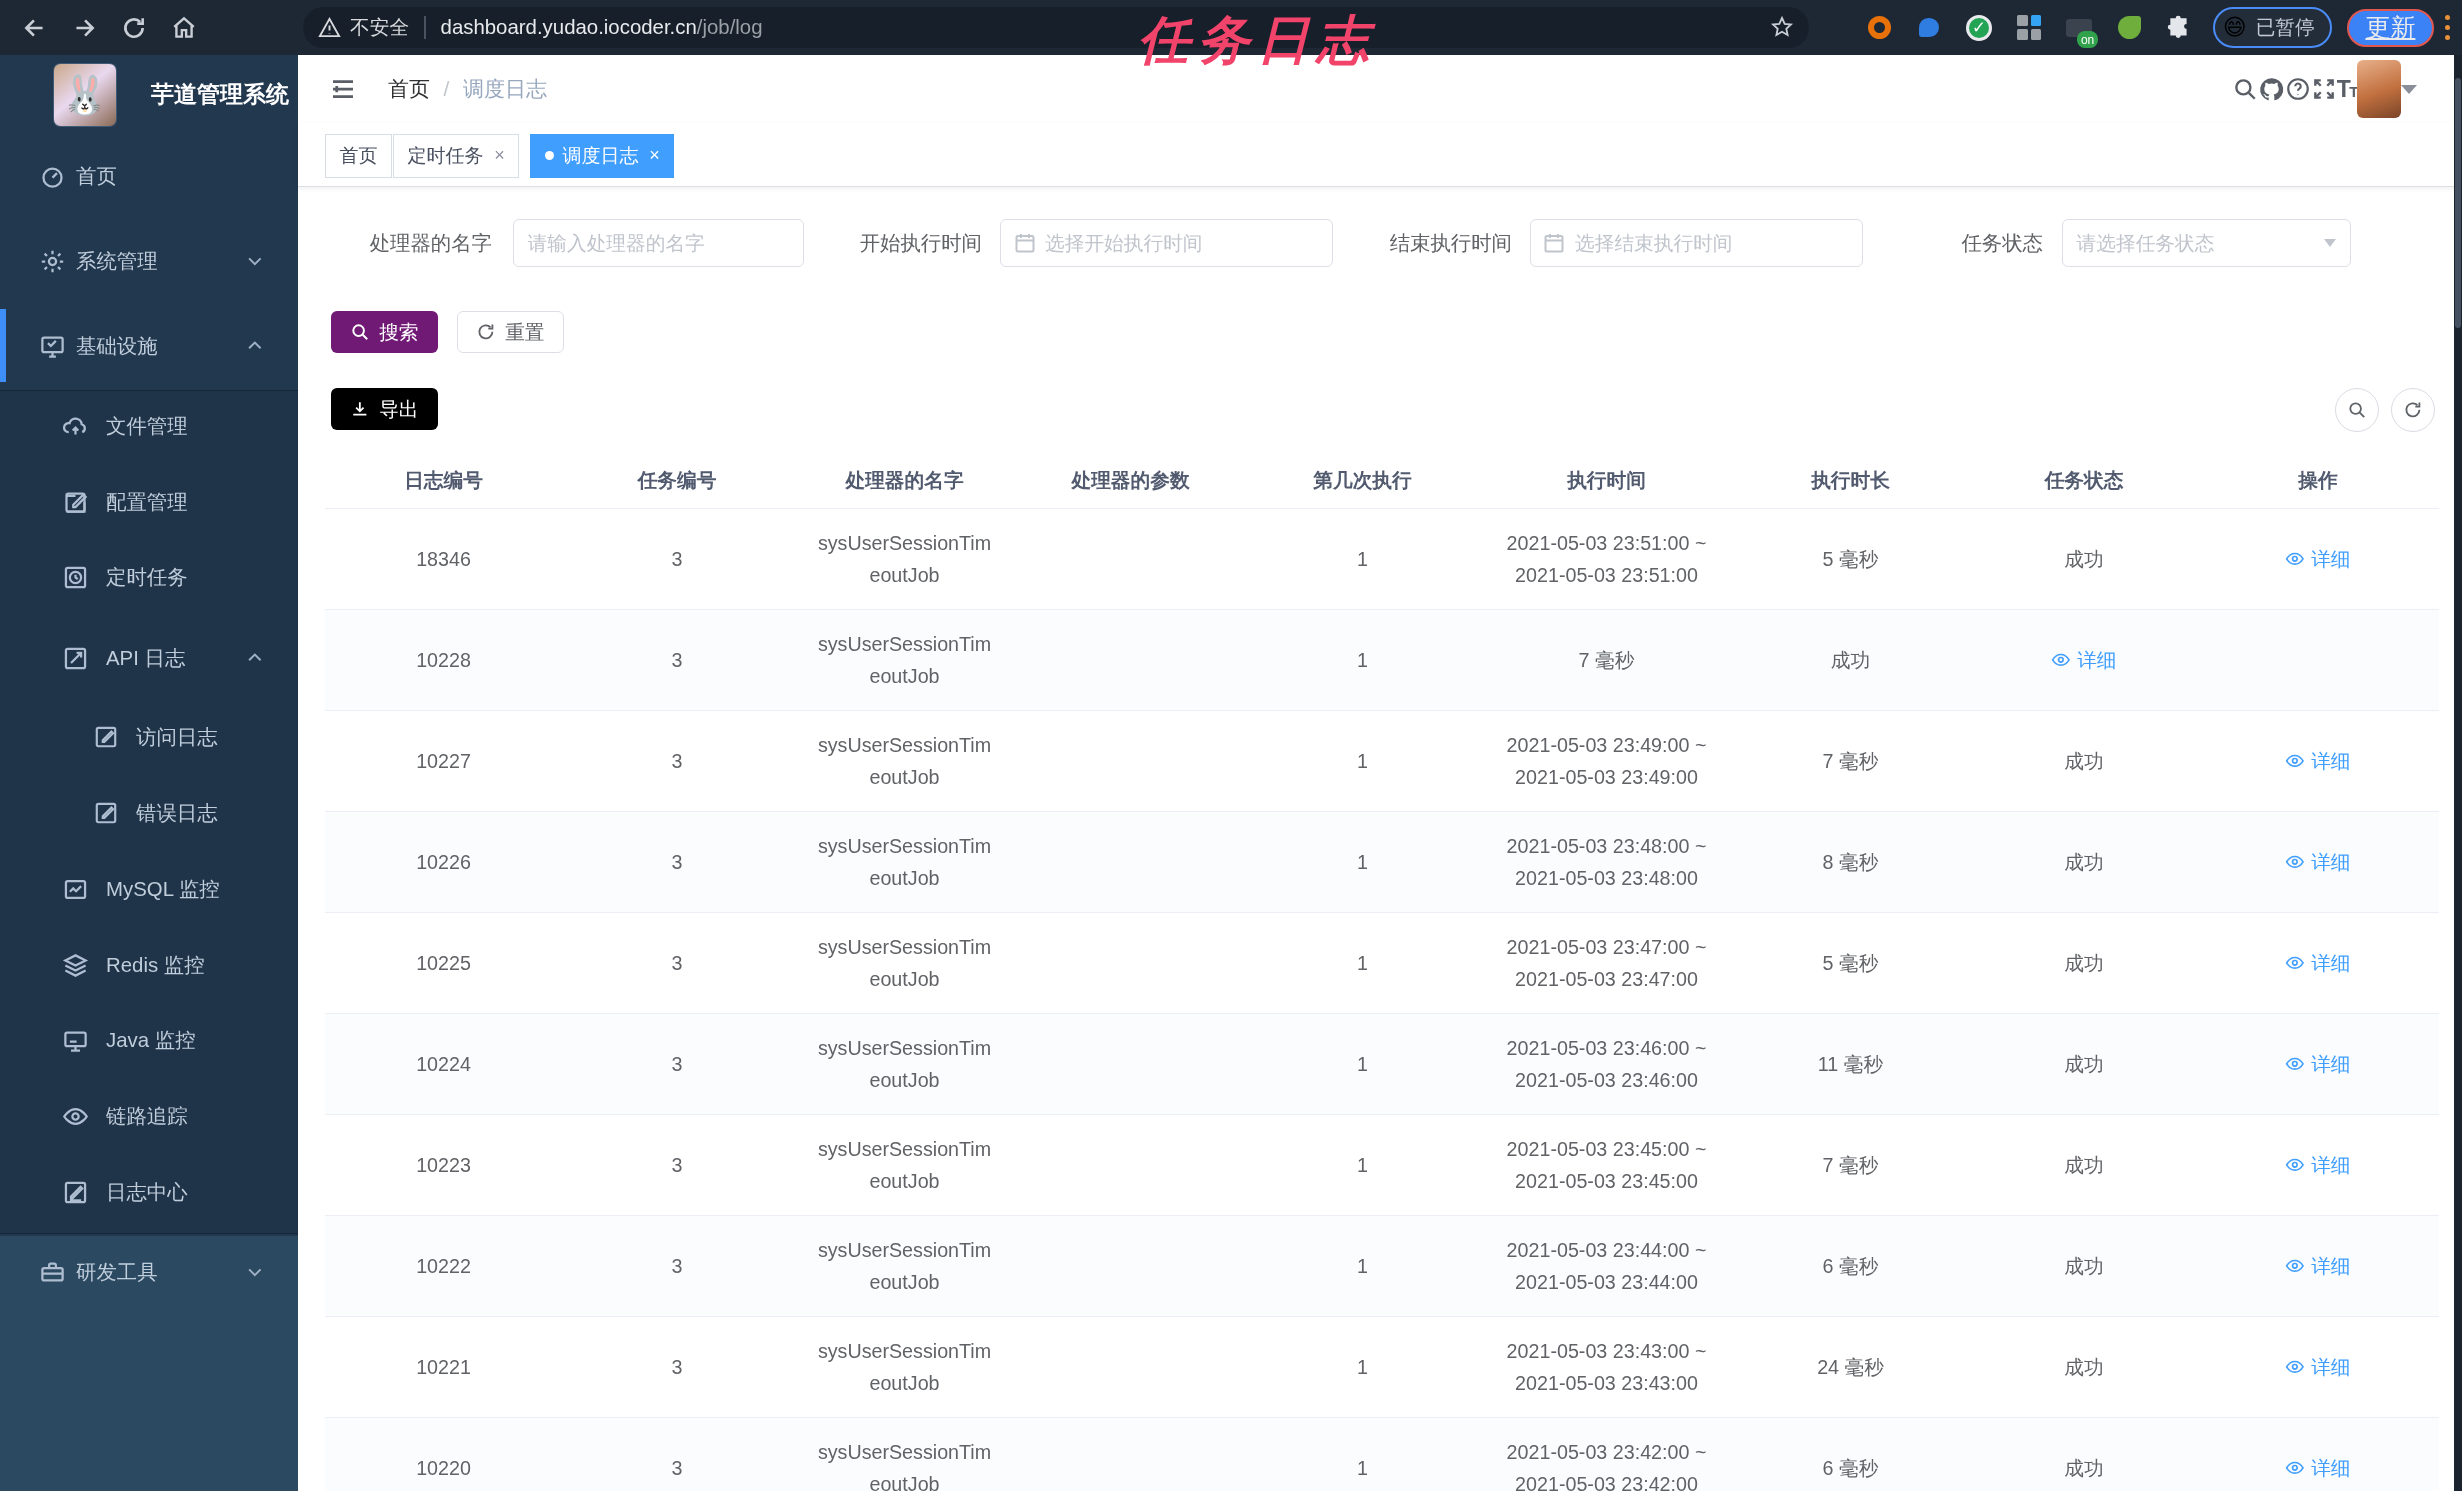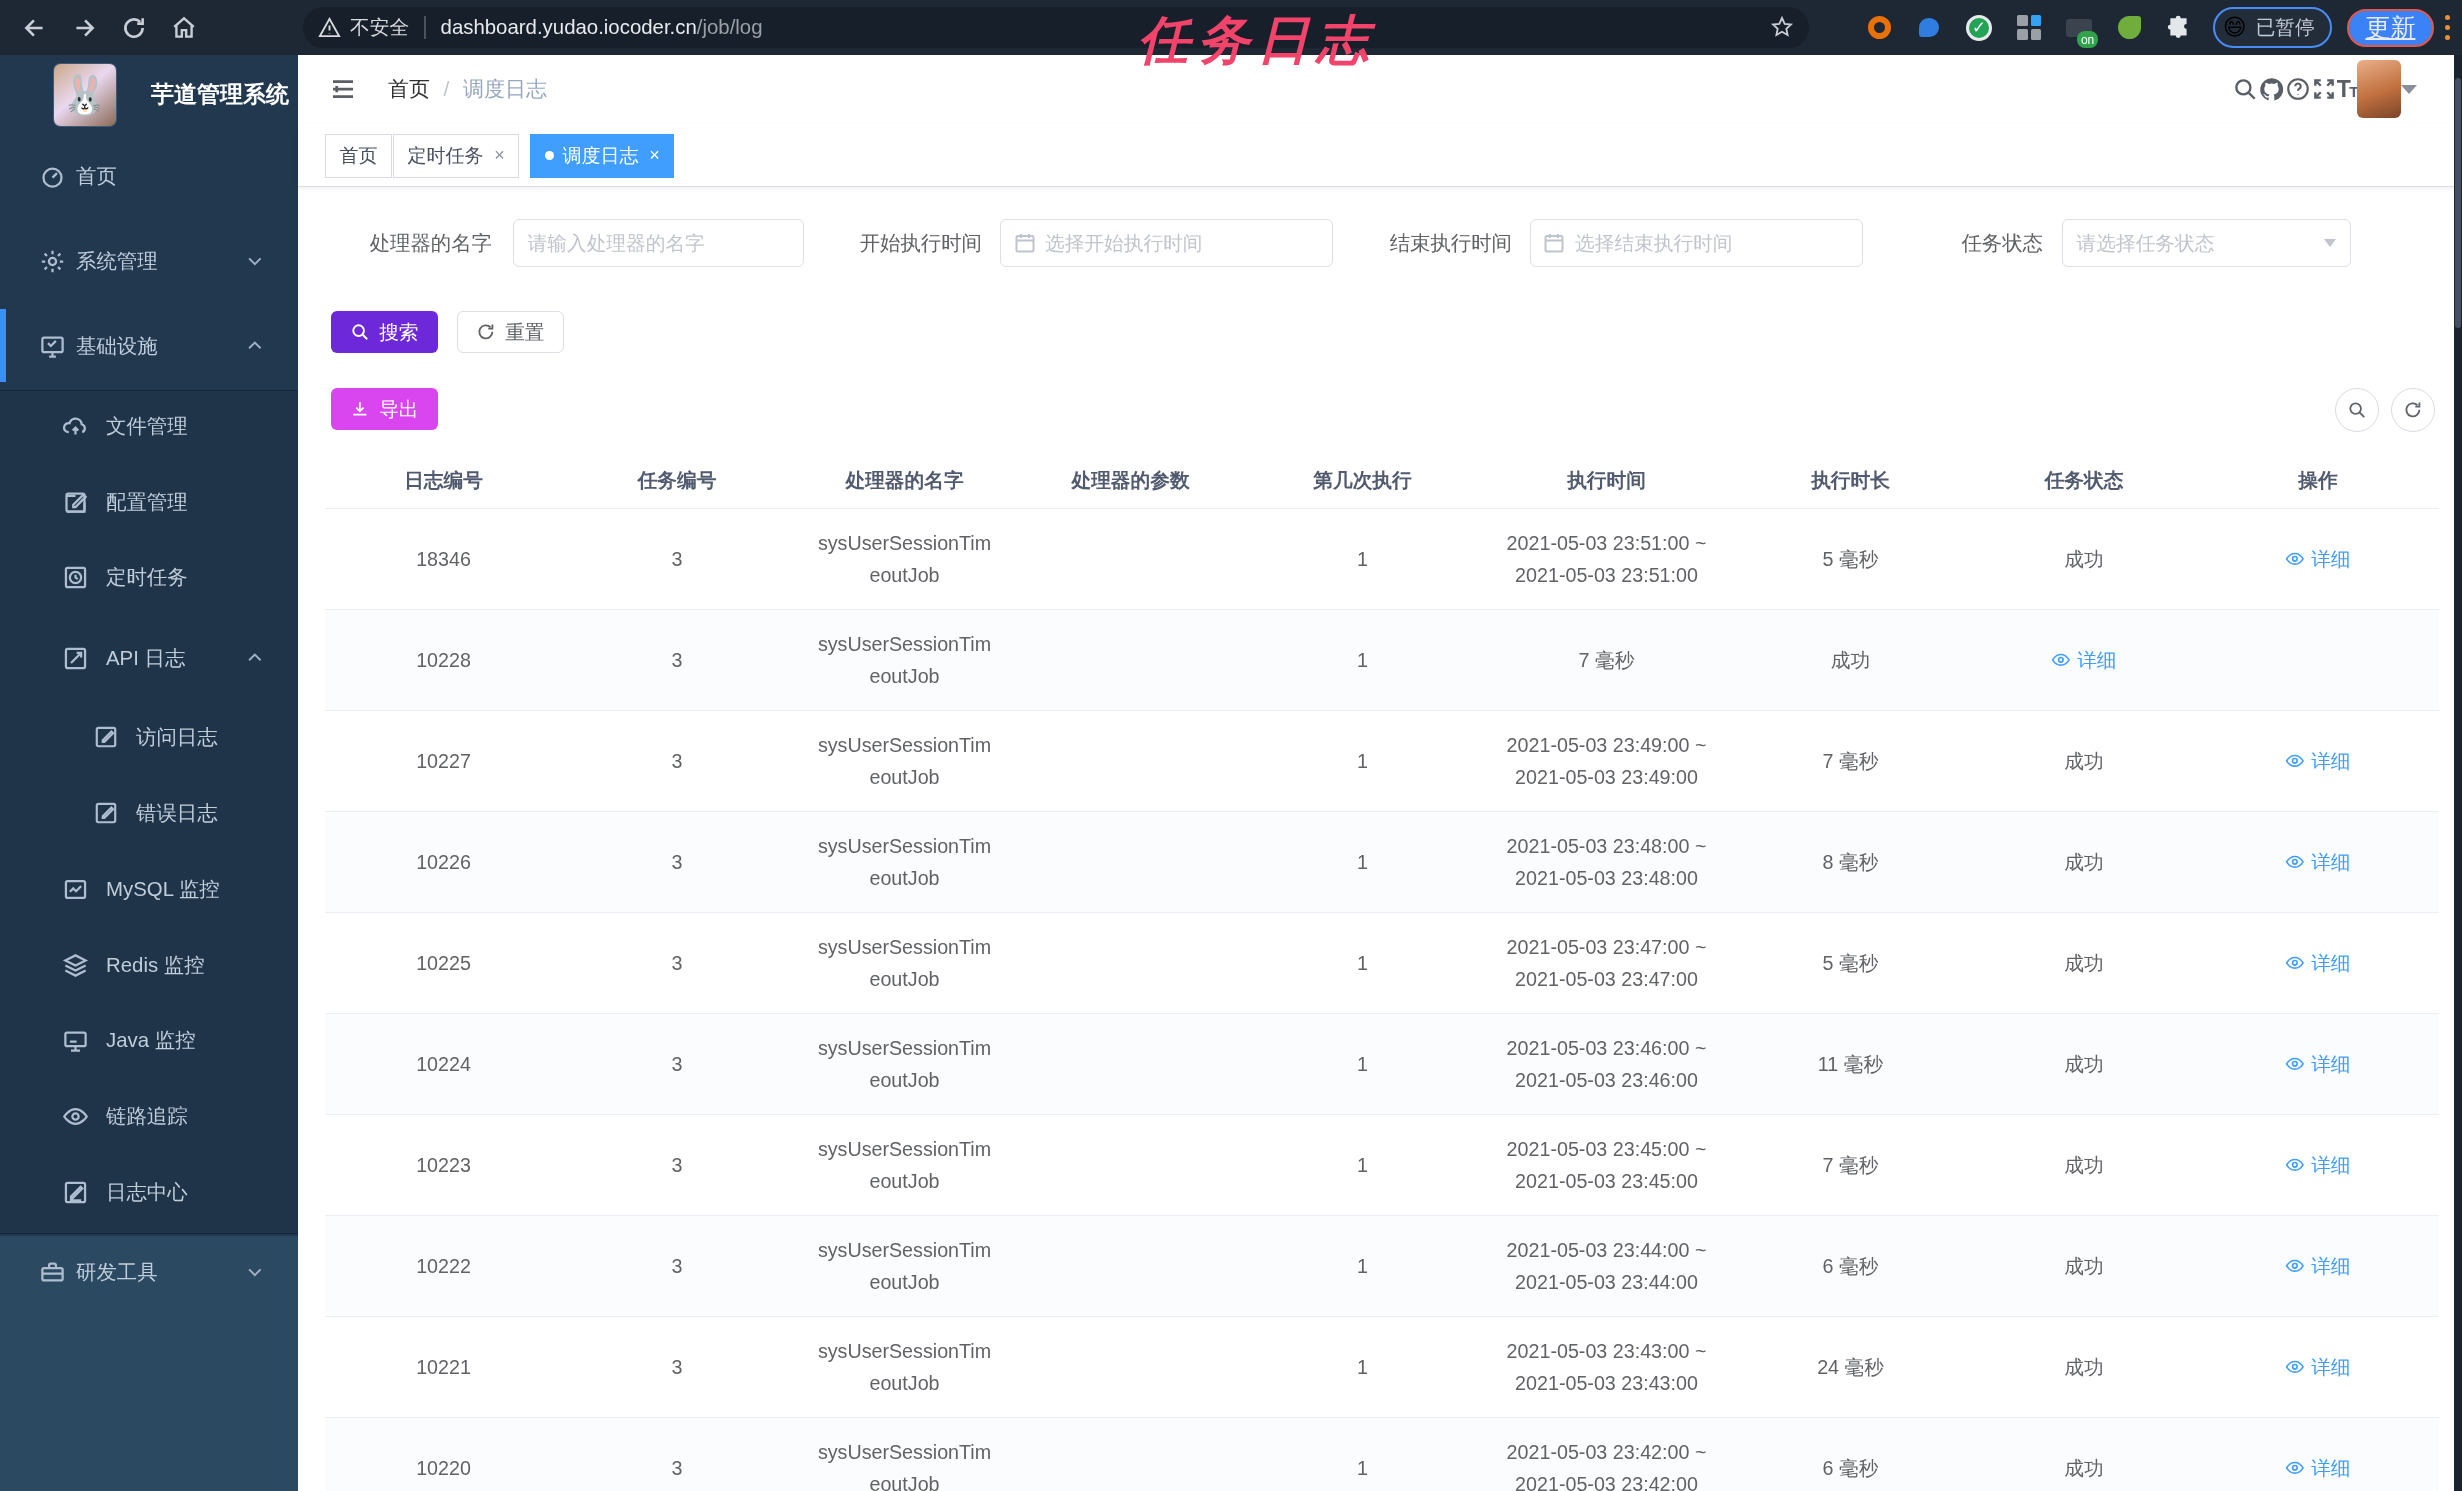--- a/index.html
+++ b/index.html
@@ -71,23 +71,23 @@
   
   .f-label { position:absolute; top:164px; height:48px; line-height:48px; font-size:20.4px; color:#606266; text-align:right; }
   .f-input { position:absolute; top:164px; height:48px; border:1.5px solid #dcdfe6; border-radius:6px; background:#fff; font-size:19.7px; color:#606266; padding:0 13.6px; outline:none; }
   .f-input::placeholder { color:#c0c4cc; }
   .with-ic { padding-left:44px; }
   .f-ic { position:absolute; top:176px; width:24px; height:24px; color:#c0c4cc; }
   .f-select { position:absolute; top:164px; height:48px; border:1.5px solid #dcdfe6; border-radius:6px; background:#fff; display:flex; align-items:center; padding:0 13.6px; font-size:19.7px; color:#c0c4cc; cursor:pointer; }
   .f-select .sel-caret { margin-left:auto; width:0; height:0; border-left:6.8px solid transparent; border-right:6.8px solid transparent; border-top:8.3px solid #c0c4cc; }
 
   .btn { position:absolute; height:42px; border-radius:6px; font-size:19.7px; display:flex; align-items:center; justify-content:center; gap:9px; cursor:pointer; border:none; }
-  .btn-primary { background:#6d28d9; color:#fff; }
+  .btn-primary { background:#701a75; color:#fff; }
   .btn-plain { background:#fff; color:#606266; border:1.5px solid #dcdfe6; }
-  .btn-warning { background:#d946ef; color:#fff; }
+  .btn-warning { background:#000000; color:#fff; }
 
   .round-btn { position:absolute; top:333px; width:44px; height:44px; border:1.5px solid #d9dce2; border-radius:50%; background:#fff; color:#5f6368; display:flex; align-items:center; justify-content:center; cursor:pointer; }
 
   
   .table { position:absolute; left:26.5px; top:397px; width:2114px; }
   .thead, .tr { display:grid; grid-template-columns:238px 229px 226px 226px 238px 250px 238px 229px 239px; }
   .thead { height:57px; border-bottom:1.5px solid #ebeef5; background:#fff; }
   .th { display:flex; align-items:center; justify-content:center; font-size:19.7px; font-weight:bold; color:#515a6e; }
   .tr { height:101px; border-bottom:1.5px solid #ebeef5; background:#fff; }
   .tr:nth-child(even) { background:#fafcfd; }

